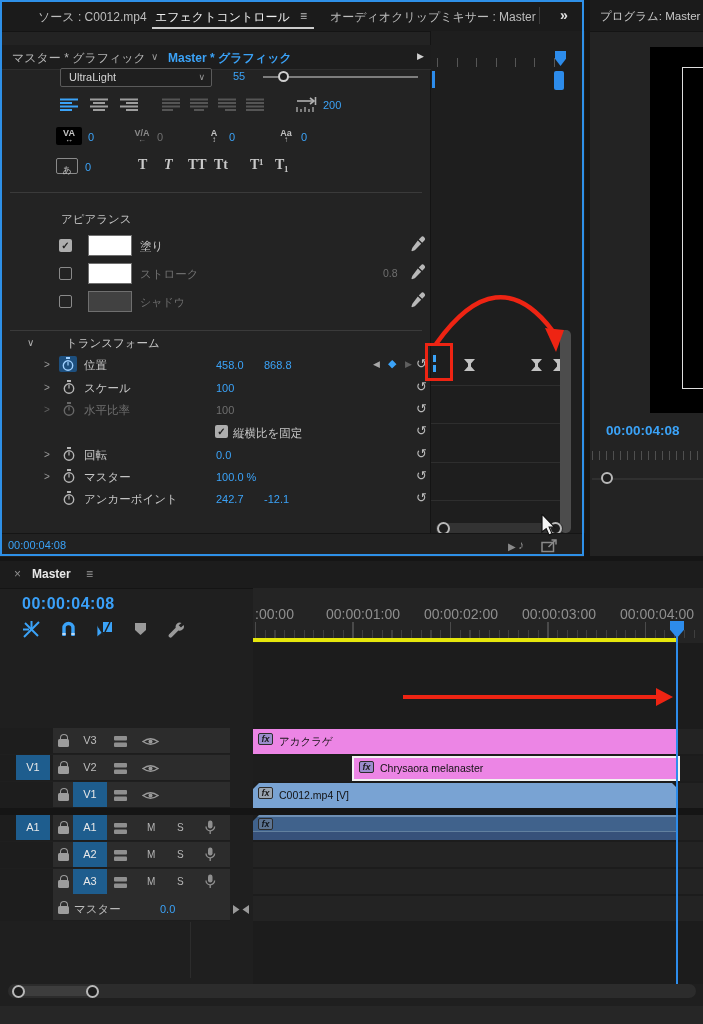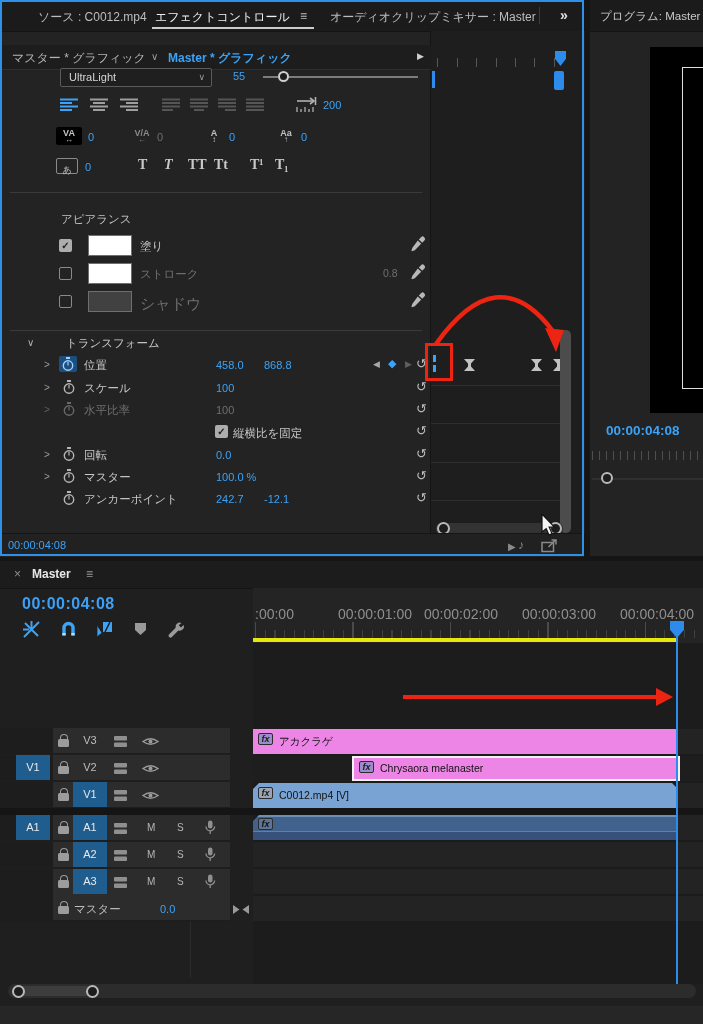--- a/index.html
+++ b/index.html
@@ -182,21 +182,21 @@
     </svg>
   <div class="cbx off" style="left:59px;top:267px;"></div>
   <div class="swatch" style="left:88px;top:263px;background:#ffffff;"></div>
   <span class="t dim" style="left:140px;top:267px;font-size:11.5px;">ストローク</span>
   <span class="t dim" style="left:383px;top:267px;font-size:10.5px;">0.8</span>
   <svg class="abs" style="left:411px;top:264px" width="15" height="16">
       <path d="M13.2 1.2 c1.2 1.2 1.2 2.4 0.2 3.4 l-2.2 2.2 -3.4-3.4 2.2-2.2 c1-1 2-1.2 3.2 0z M6.8 4.4 l3.4 3.4 -6.4 6.4 -2.8 1 -0.6-0.6 1-2.8z" fill="#b8b8b8"></path>
     </svg>
   <div class="cbx off" style="left:59px;top:295px;"></div>
   <div class="swatch" style="left:88px;top:291px;background:#414141;"></div>
-  <span class="t dim" style="left:140px;top:295px;font-size:15px;">シャドウ</span>
+  <span class="t dim" style="left:140px;top:295px;font-size:11px;">シャドウ</span>
   <svg class="abs" style="left:411px;top:292px" width="15" height="16">
       <path d="M13.2 1.2 c1.2 1.2 1.2 2.4 0.2 3.4 l-2.2 2.2 -3.4-3.4 2.2-2.2 c1-1 2-1.2 3.2 0z M6.8 4.4 l3.4 3.4 -6.4 6.4 -2.8 1 -0.6-0.6 1-2.8z" fill="#b8b8b8"></path>
     </svg>
 
   <div class="sep" style="left:10px;top:330px;width:412px;"></div>
 
   <span class="t" style="left:27px;top:337px;font-size:10px;color:#b0b0b0;">∨</span>
   <span class="t" style="left:66px;top:336px;font-size:11.5px;">トランスフォーム</span>
 
   <span class="t" style="left:44px;top:359px;font-size:10px;color:#9a9a9a;">&gt;</span>
@@ -352,21 +352,21 @@
     </svg>
   <svg class="abs" style="left:135px;top:623px" width="12" height="13">
       <polygon points="0,0 11,0 11,7 5.5,12 0,7" fill="#9a9a9a"></polygon>
     </svg>
   <svg class="abs" style="left:166px;top:620px" width="18" height="18">
       <path d="M15.5 3 a4.2 4.2 0 0 0-5.8 4.8 L3.2 14.3 a1.9 1.9 0 0 0 2.7 2.7 L12.4 10.5 a4.2 4.2 0 0 0 5.2-5.6 l-2.6 2.6 -2.3-2.2 z" fill="#9a9a9a"></path>
     </svg>
 
   <div class="abs" style="left:253px;top:588px;width:450px;height:55px;background:#242424;"></div>
   <span class="rlabel" style="left:255px;top:606px;">:00:00</span>
-  <span class="rlabel" style="left:338px;top:606px;">00:00:01:00</span>
+  <span class="rlabel" style="left:326px;top:606px;">00:00:01:00</span>
   <span class="rlabel" style="left:424px;top:606px;">00:00:02:00</span>
   <span class="rlabel" style="left:522px;top:606px;">00:00:03:00</span>
   <span class="rlabel" style="left:620px;top:606px;">00:00:04:00</span>
   <div class="abs" style="left:255px;top:630px;width:448px;height:8px;background:repeating-linear-gradient(90deg,#3f3f3f 0,#3f3f3f 1px,transparent 1px,transparent 9.75px);"></div>
   <div class="abs" style="left:255px;top:622px;width:448px;height:16px;background:repeating-linear-gradient(90deg,#4a4a4a 0,#4a4a4a 1px,transparent 1px,transparent 97.5px);"></div>
   <div class="abs" style="left:253px;top:638px;width:425px;height:4px;background:#e6e70c;"></div>
 
   <div class="abs" style="left:253px;top:643px;width:450px;height:341px;background:#1c1c1c;"></div>
   <div class="lane" style="top:729px;height:25px;"></div>
   <div class="lane" style="top:756px;height:25px;background:#1e1e1e;"></div>

